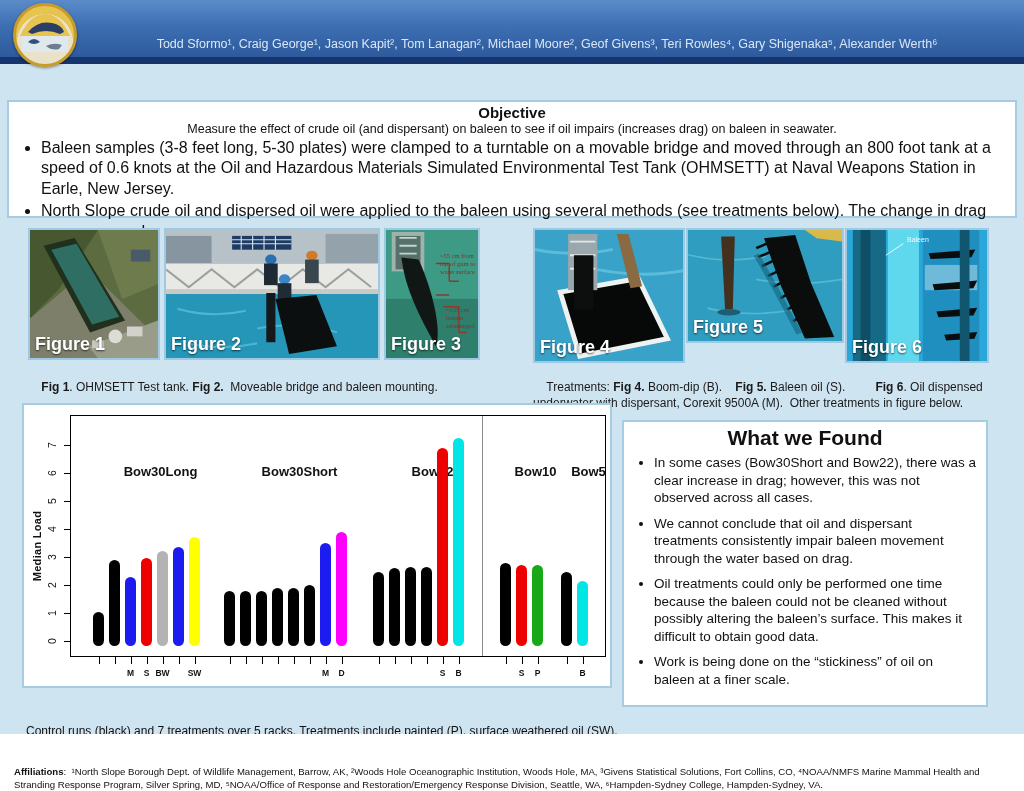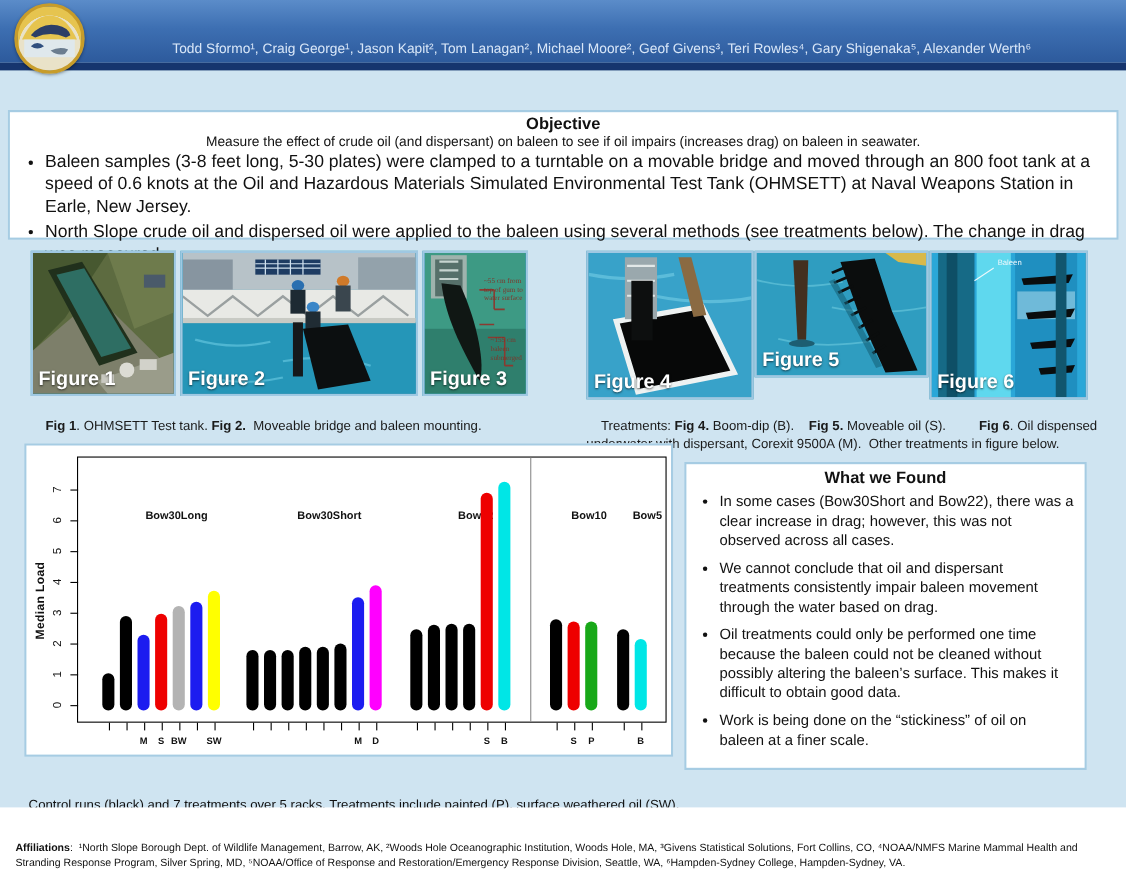--- a/index.html
+++ b/index.html
@@ -50,29 +50,29 @@
   
   #chart-panel{top:403px;left:22px;width:590px;height:285px;}
   .ylab{position:absolute;left:-22px;top:50%;transform:translateY(-50%) rotate(-90deg);
         font-size:11px;font-weight:bold;letter-spacing:.3px;}
   #plot-area{position:absolute;left:46px;top:10px;width:534px;height:240px;border:1px solid #000;}
   .bar{position:absolute;border-radius:6px;}
   .ytick{position:absolute;left:-7px;width:7px;height:1px;background:#000;}
   .ynum{position:absolute;left:-19px;transform:translate(-50%,-50%) rotate(-90deg);font-size:10.5px;}
   .xtick{position:absolute;bottom:-8px;width:1px;height:7px;background:#000;}
   .xlab{position:absolute;bottom:-22px;transform:translateX(-50%);font-size:8.5px;font-weight:bold;}
-  .group-label{position:absolute;transform:translateX(-50%);font-size:10px;font-weight:bold;padding-left:28px;}
+  .group-label{position:absolute;transform:translateX(-50%);font-size:13px;font-weight:bold;padding-left:28px;}
   .separator{position:absolute;top:0;bottom:0;width:1px;background:#8a8a8a;}
 
   #chart-caption{position:absolute;left:26px;top:693px;width:612px;font-size:12px;
                  line-height:1.3;white-space:pre-wrap;}
 
   
   #findings-panel{top:420px;left:622px;width:366px;min-height:268px;padding:4px 10px 8px;}
-  #findings-panel .h-center{font-size:15px;}
+  #findings-panel .h-center{font-size:21px;}
   ul.find-bullets{margin:4px 0 0 0;padding-left:20px;}
   ul.find-bullets li{font-size:13.5px;line-height:1.3;margin-bottom:8px;}
 
   
   #footer{position:absolute;left:0;top:734px;width:1024px;height:57px;background:#fff;
           padding:5px 14px;box-sizing:border-box;font-size:9.6px;line-height:1.36;
           white-space:pre-wrap;overflow:hidden;}
   #footer p{margin:0;}
 </style>
 </head>
@@ -204,21 +204,21 @@
       <div class="fig-ann6" style="left:60px;top:6px">Baleen</div>
       <div class="fig-label">Figure 6</div>
     </div>
   </div>
 
   <div class="fig-caption" style="left:28px;top:364px;width:490px">
     <span class="b">Fig 1</span><span>. OHMSETT Test tank. </span><span class="b">Fig 2.</span><span>  Moveable bridge and baleen mounting.</span><br>
     <span class="b">Fig 3.</span><span> Control (no oil) baleen dragged through water.</span>
   </div>
   <div class="fig-caption" style="left:533px;top:364px;width:478px">
-    <span>Treatments: </span><span class="b">Fig 4.</span><span> Boom-dip (B).    </span><span class="b">Fig 5.</span><span> Moveable oil (S).         </span><span class="b">Fig 6</span><span>. Oil dispensed underwater with dispersant, Corexit 9500A (M).  Other treatments in figure below.</span>
+    <span>Treatments: </span><span class="b">Fig 4.</span><span> Boom-dip (B).    </span><span class="b">Fig 5.</span><span> Baleen oil (S).         </span><span class="b">Fig 6</span><span>. Oil dispensed underwater with dispersant, Corexit 9500A (M).  Other treatments in figure below.</span>
   </div>
 
   <div class="panel" id="chart-panel">
     <div class="ylab">Median Load</div>
     <div id="plot-area">
         <div class="ytick" style="top: 225px;"></div>
         <div class="ynum" style="top: 225px;">0</div>
         <div class="ytick" style="top: 197px;"></div>
         <div class="ynum" style="top: 197px;">1</div>
         <div class="ytick" style="top: 169px;"></div>

